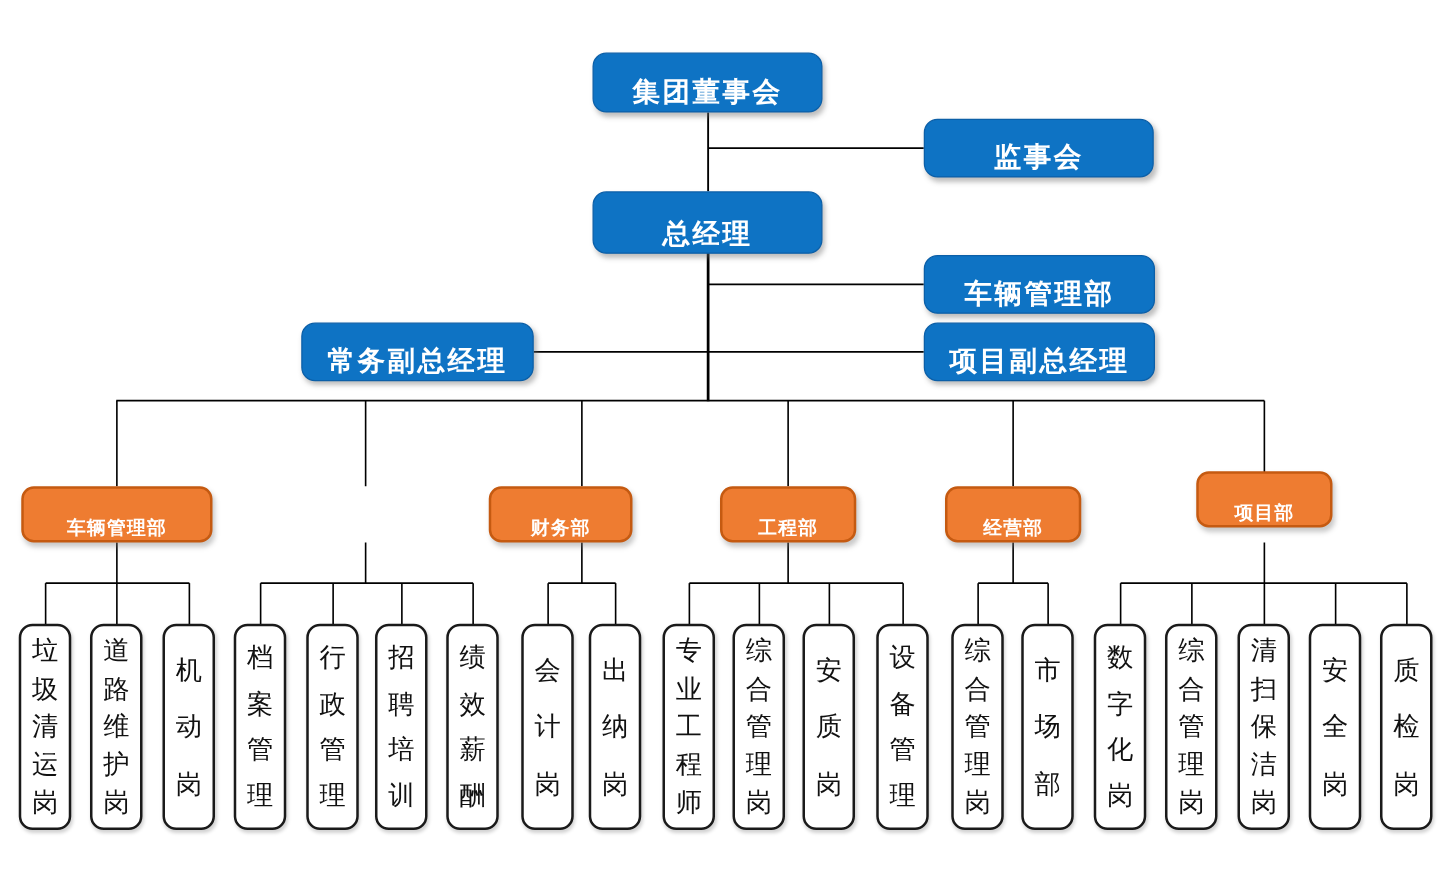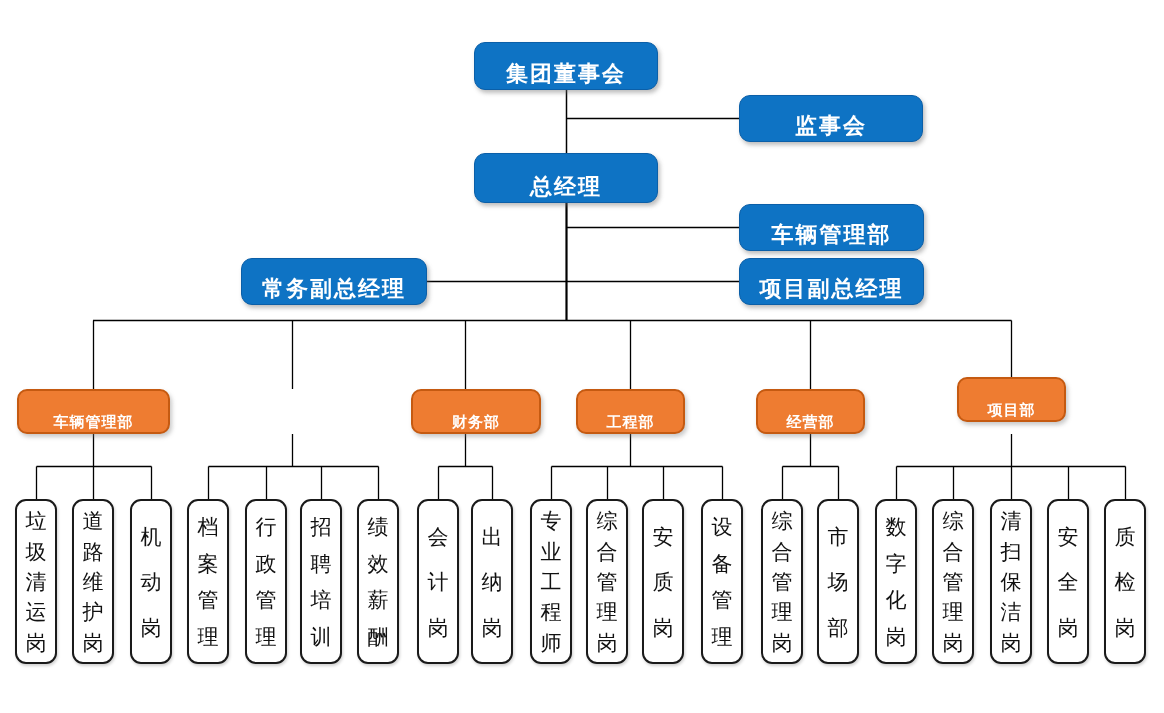--- a/index.html
+++ b/index.html
@@ -111,21 +111,21 @@
   <div class="node blue" style="left:241px;top:258px;width:186px;height:47px">
     <span>常务副总经理</span>
   </div>
   <div class="node blue" style="left:739px;top:258px;width:185px;height:47px">
     <span>项目副总经理</span>
   </div>
 
   <div class="node orange" style="left:17px;top:389px;width:153px;height:45px">
     <span>车辆管理部</span>
   </div>
-  <div class="node orange" style="left:411px;top:389px;width:130px;height:45px">
+  <div class="node orange" style="left:391px;top:389px;width:115px;height:45px">
     <span>财务部</span>
   </div>
   <div class="node orange" style="left:576px;top:389px;width:109px;height:45px">
     <span>工程部</span>
   </div>
   <div class="node orange" style="left:756px;top:389px;width:109px;height:45px">
     <span>经营部</span>
   </div>
   <div class="node orange" style="left:957px;top:377px;width:109px;height:45px">
     <span>项目部</span>

